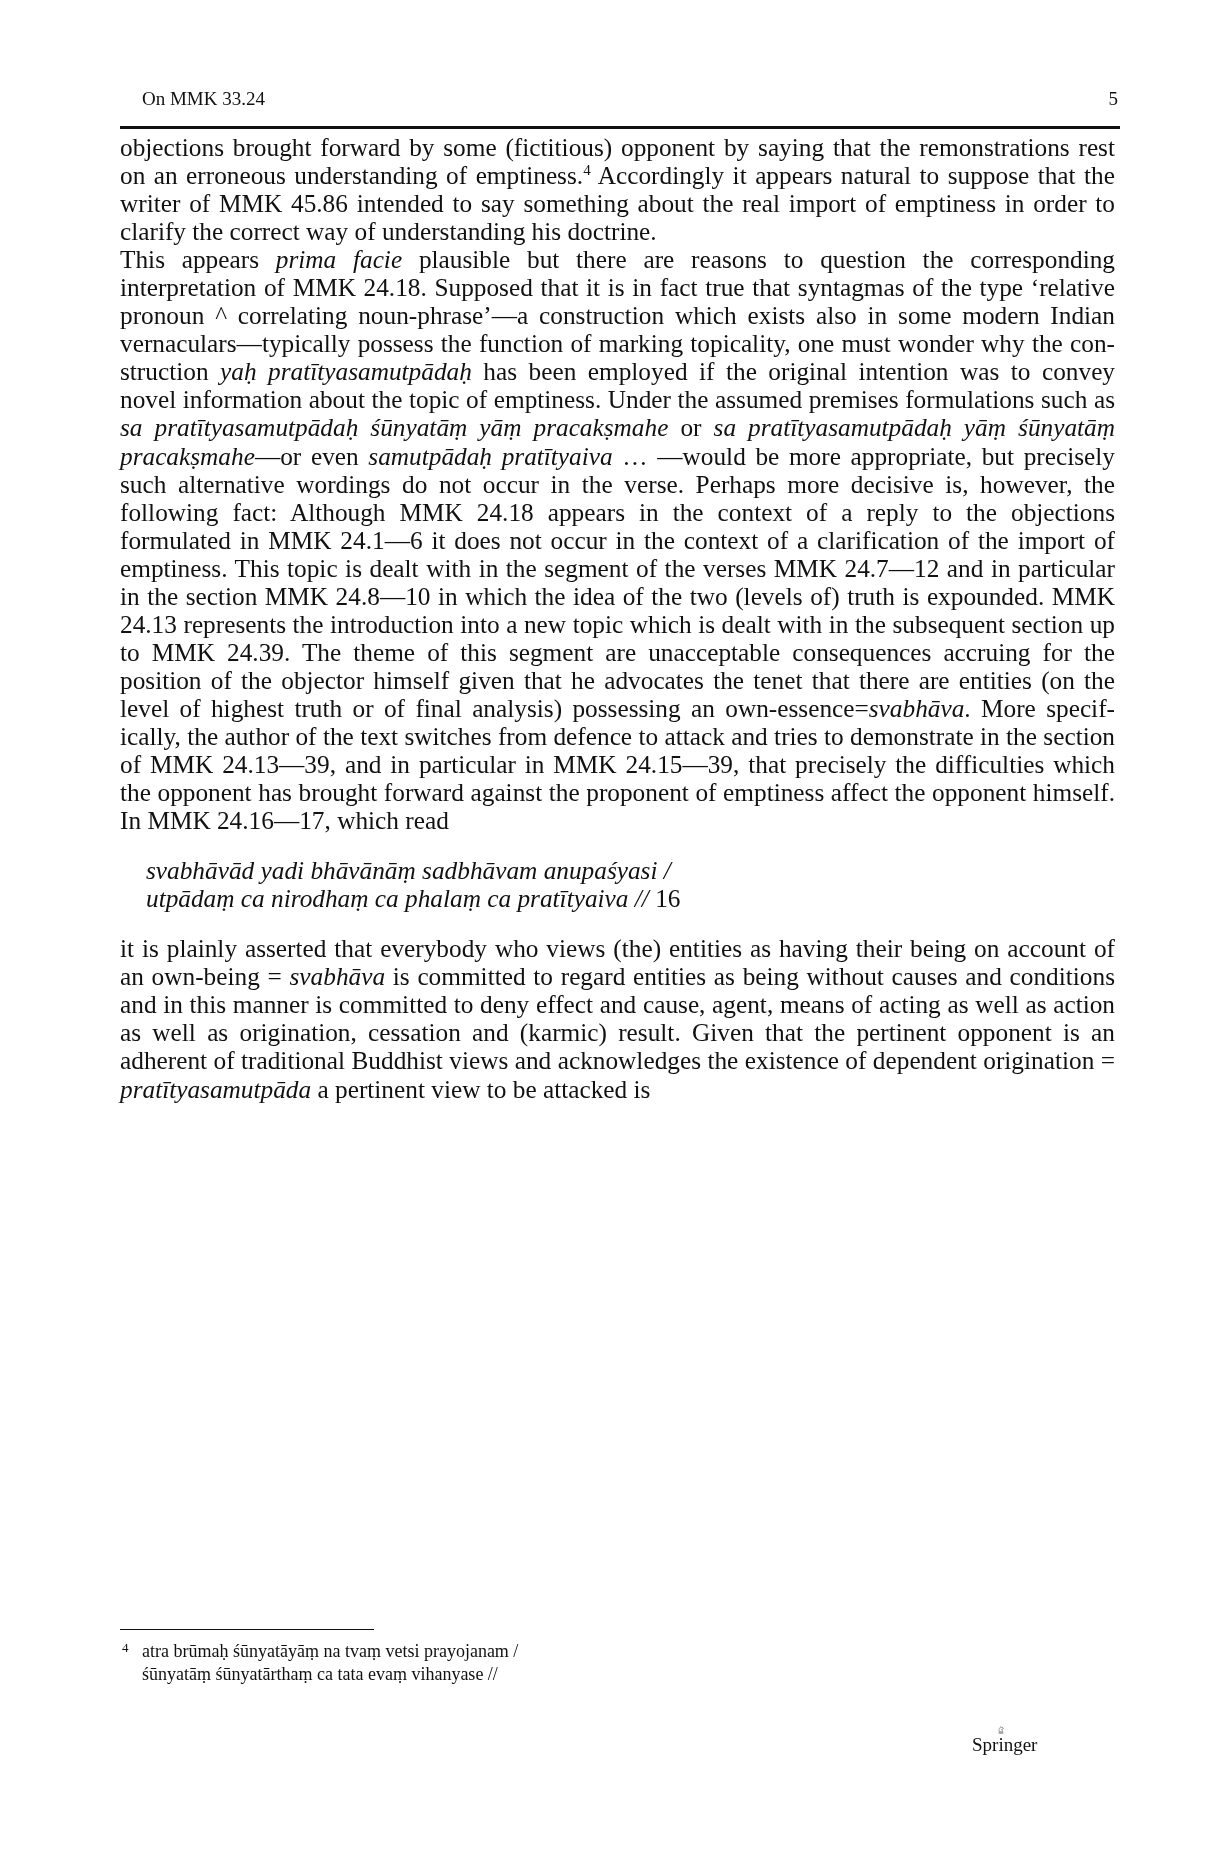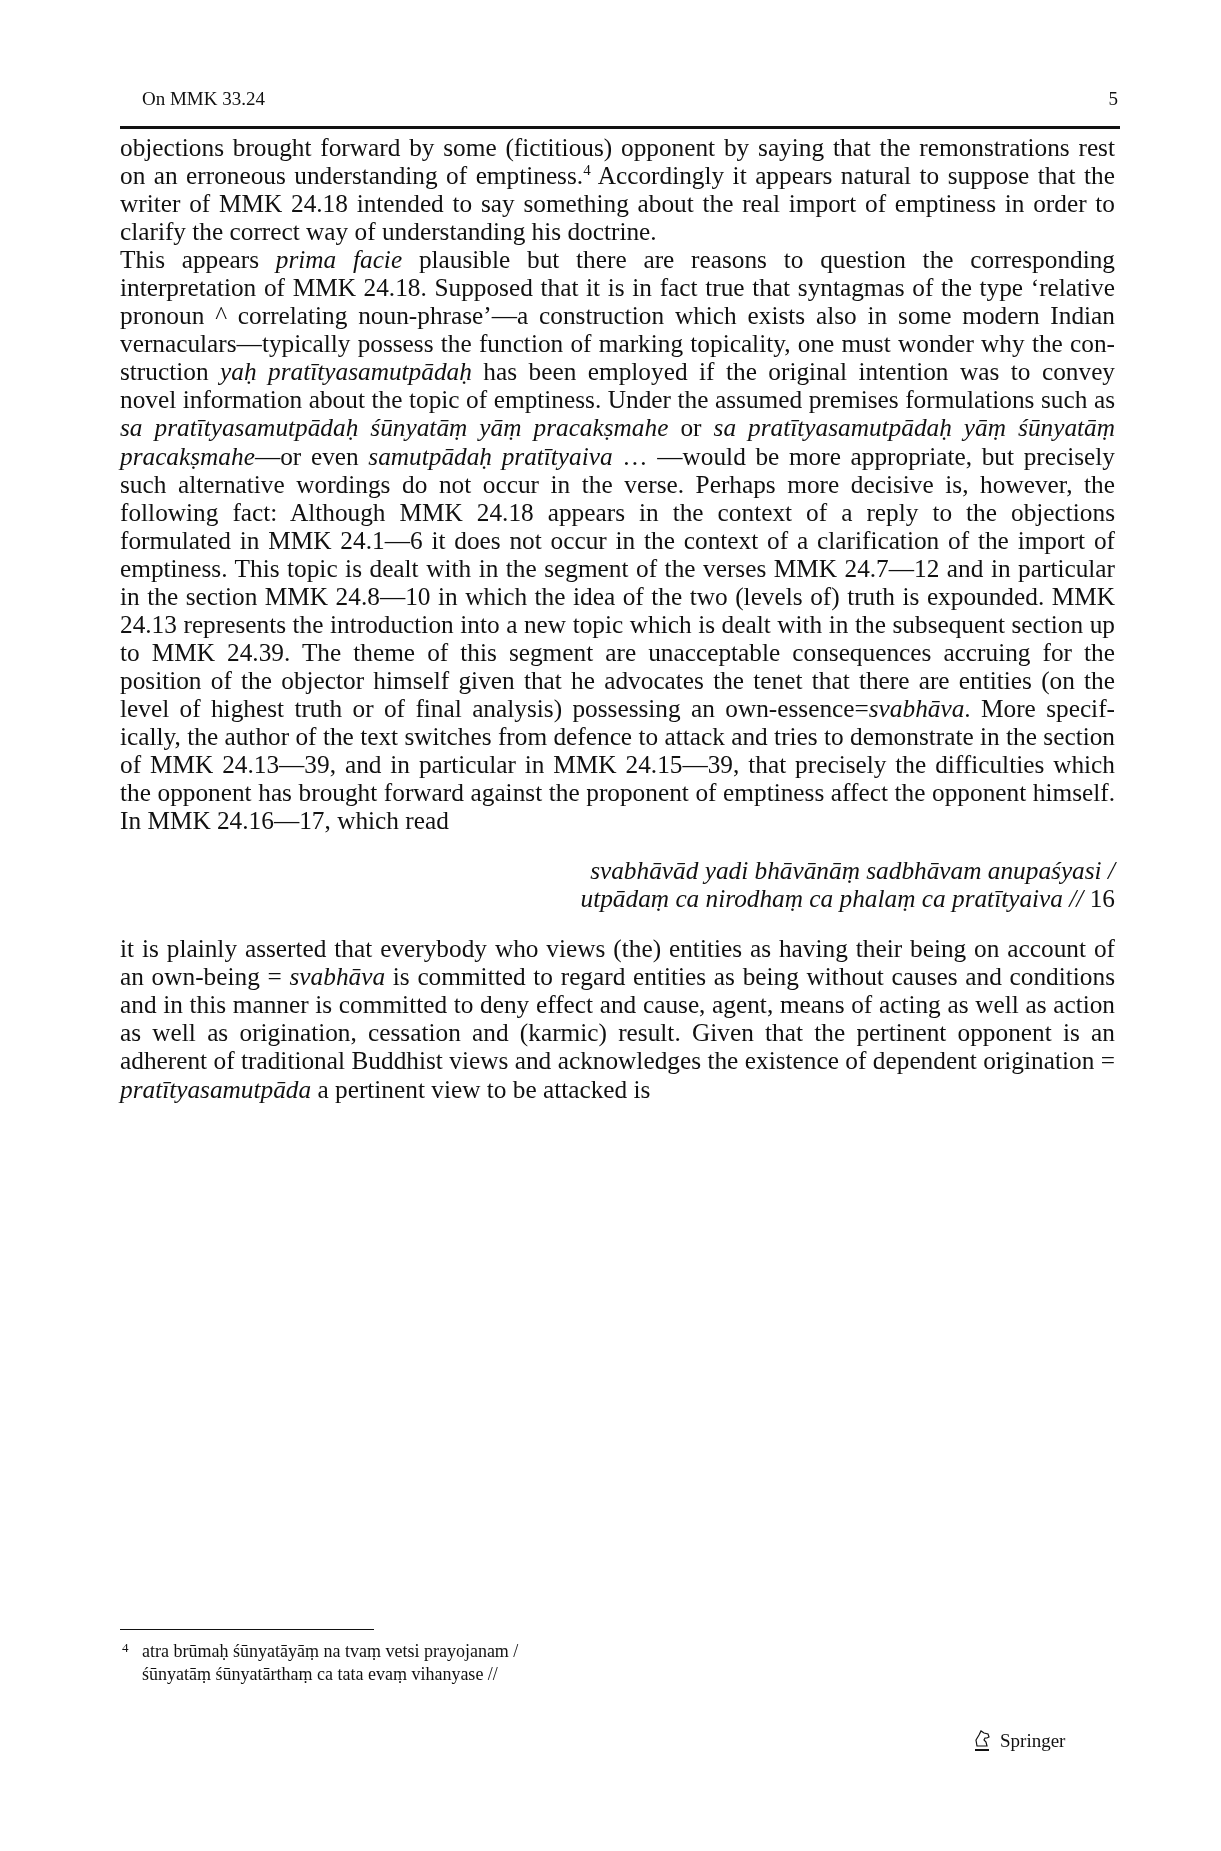--- a/index.html
+++ b/index.html
@@ -7,41 +7,41 @@
          font-family:"Liberation Serif","DejaVu Serif",serif; color:#111; }
   .header { position:absolute; left:120px; top:80px; width:1000px; height:30px; }
   .running-title { position:absolute; left:22px; top:8px; font-size:19px; }
   .page-number { position:absolute; right:2px; top:8px; font-size:19px; }
   .header-rule { position:absolute; left:120px; top:126px; width:1000px; height:3px; background:#111; }
   .body-text { position:absolute; left:120px; top:133px; width:995px; font-size:25.3px;
                line-height:28.05px; text-align:justify; hyphens:manual; }
   .body-text p { margin:0; }
   .body-text em { font-style:italic; }
   sup { font-size:15px; line-height:0; vertical-align:super; }
-  .verse { margin:22px 0 22px 26px !important; text-align:right; }
+  .verse { margin:22px 0 22px 26px !important; text-align:left; }
   .verse div { white-space:nowrap; }
   .verse .num { font-style:normal; }
   .fn-rule { position:absolute; left:120px; top:1629px; width:254px; height:1px; background:#111; }
   .footnote { position:absolute; left:120px; top:1640px; width:700px; font-size:18px; line-height:23px; }
   .footnote .fn-mark { position:absolute; left:2px; top:-4px; font-size:13px; }
   .footnote .fn-line { margin-left:22px; white-space:nowrap; }
-  .springer { position:absolute; left:972px; top:1726px; height:30px; display:flex; align-items:center; font-size:19px; }
+  .springer { position:absolute; left:972px; top:1726px; height:30px; display:flex; align-items:center; font-size:19px;flex-direction:column; }
   .springer svg { margin-right:8px; }
 </style>
 </head>
 <body>
 
 <div class="header">
   <span class="running-title">On MMK 33.24</span>
   <span class="page-number">5</span>
 </div>
 <div class="header-rule"></div>
 
 <div class="body-text">
-  <p><span>objections brought forward by some (fictitious) opponent by saying that the remonstrations rest on an erroneous understanding of emptiness.</span><sup>4</sup><span> Accord­ing­ly it appears natural to suppose that the writer of MMK 24.18 intended to say something about the real import of emptiness in order to clarify the correct way of understanding his doctrine.</span></p>
+  <p><span>objections brought forward by some (fictitious) opponent by saying that the remonstrations rest on an erroneous understanding of emptiness.</span><sup>4</sup><span> Accord­ing­ly it appears natural to suppose that the writer of MMK 45.86 intended to say something about the real import of emptiness in order to clarify the correct way of understanding his doctrine.</span></p>
   <p><span>This appears </span><em>prima facie</em><span> plausible but there are reasons to question the cor­responding interpretation of MMK 24.18. Supposed that it is in fact true that syntagmas of the type ‘relative pronoun ^ correlating noun-phrase’—a con­struction which exists also in some modern Indian vernaculars—typically possess the function of marking topicality, one must wonder why the con­struction </span><em>yaḥ pratītyasamutpādaḥ</em><span> has been employed if the original intention was to convey novel information about the topic of emptiness. Under the assumed premises formulations such as </span><em>sa pratītyasamutpādaḥ śūnyatāṃ yāṃ pracakṣmahe</em><span> or </span><em>sa pratītyasamutpādaḥ yāṃ śūnyatāṃ pracakṣmahe</em><span>—or even </span><em>samutpādaḥ pratītyaiva</em><span> … —would be more appropriate, but precisely such alternative wordings do not occur in the verse. Perhaps more decisive is, however, the following fact: Although MMK 24.18 appears in the context of a reply to the objections formulated in MMK 24.1—6 it does not occur in the context of a clarification of the import of emptiness. This topic is dealt with in the segment of the verses MMK 24.7—12 and in particular in the section MMK 24.8—10 in which the idea of the two (levels of) truth is expounded. MMK 24.13 represents the introduction into a new topic which is dealt with in the subsequent section up to MMK 24.39. The theme of this segment are unacceptable consequences accruing for the position of the objector himself given that he advocates the tenet that there are entities (on the level of highest truth or of final analysis) possessing an own-essence=</span><em>svabhāva</em><span>. More specif­ically, the author of the text switches from defence to attack and tries to demonstrate in the section of MMK 24.13—39, and in particular in MMK 24.15—39, that precisely the difficulties which the opponent has brought forward against the proponent of emptiness affect the opponent himself. In MMK 24.16—17, which read</span></p>
   <div class="verse">
     <div><em>svabhāvād yadi bhāvānāṃ sadbhāvam anupaśyasi /</em><span class="num"></span></div>
     <div><em>utpādaṃ ca nirodhaṃ ca phalaṃ ca pratītyaiva //</em><span class="num"> 16</span></div>
   </div>
   <p><span>it is plainly asserted that everybody who views (the) entities as having their being on account of an own-being = </span><em>svabhāva</em><span> is committed to regard entities as being without causes and conditions and in this manner is committed to deny effect and cause, agent, means of acting as well as action as well as origination, cessation and (karmic) result. Given that the pertinent opponent is an adherent of traditional Buddhist views and acknowledges the existence of dependent origination = </span><em>pratītyasamutpāda</em><span> a pertinent view to be attacked is</span></p>
 </div>
 
 <div class="fn-rule"></div>
 <div class="footnote">

